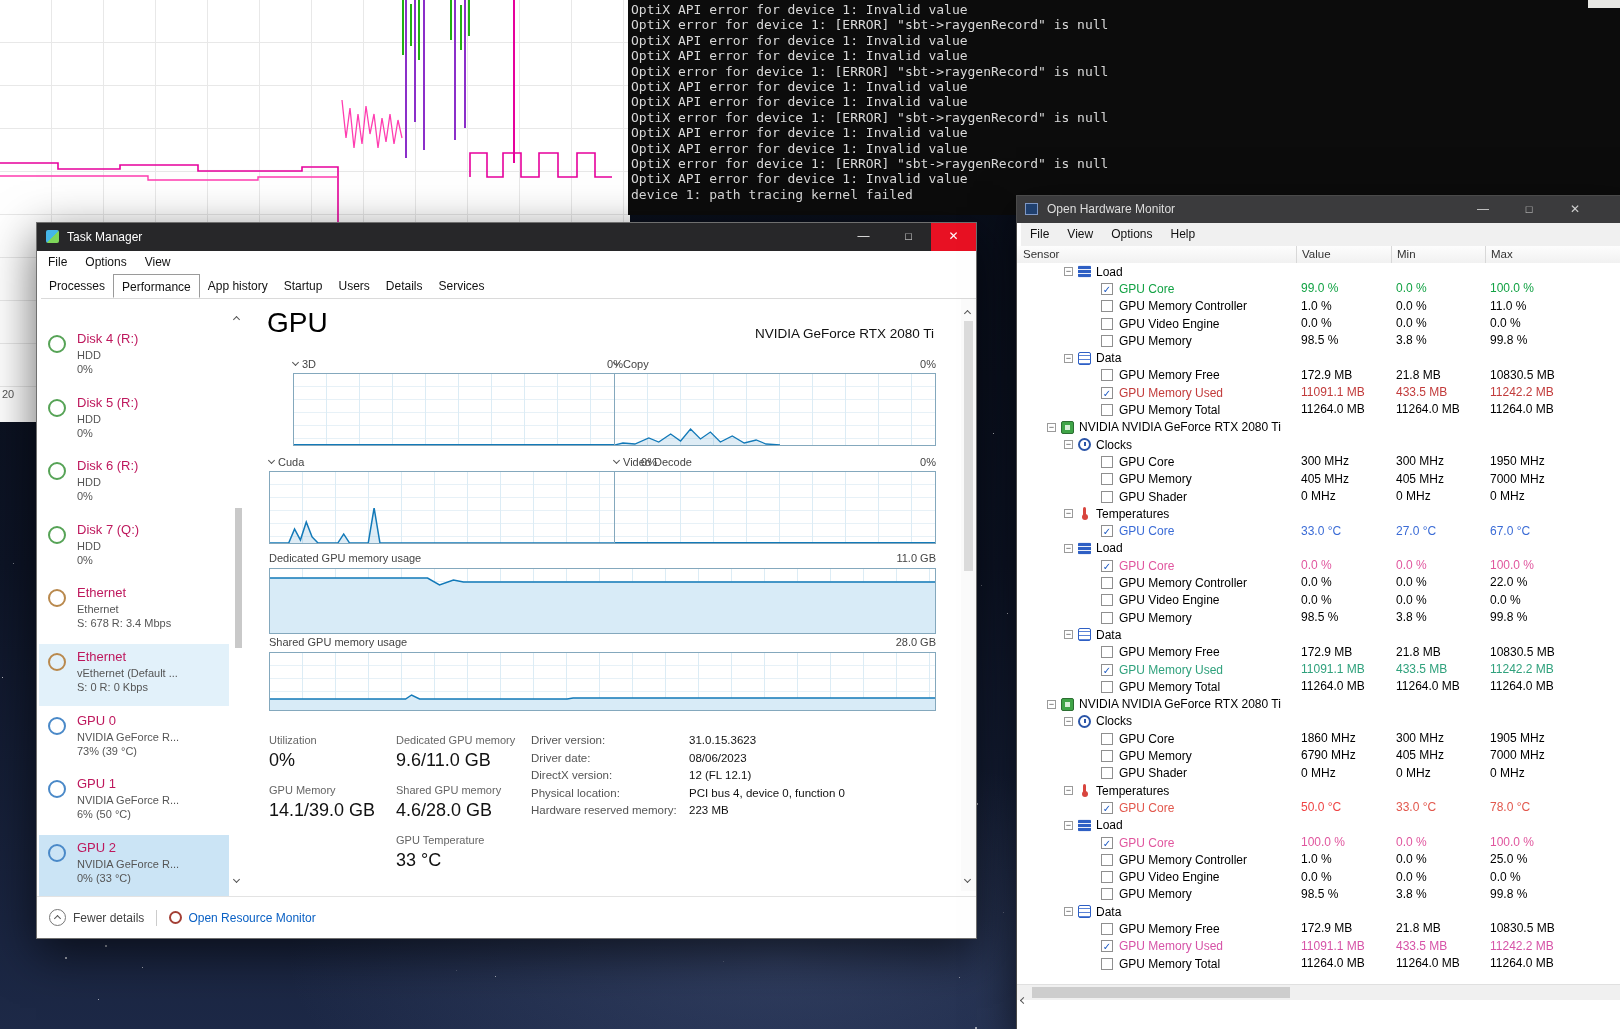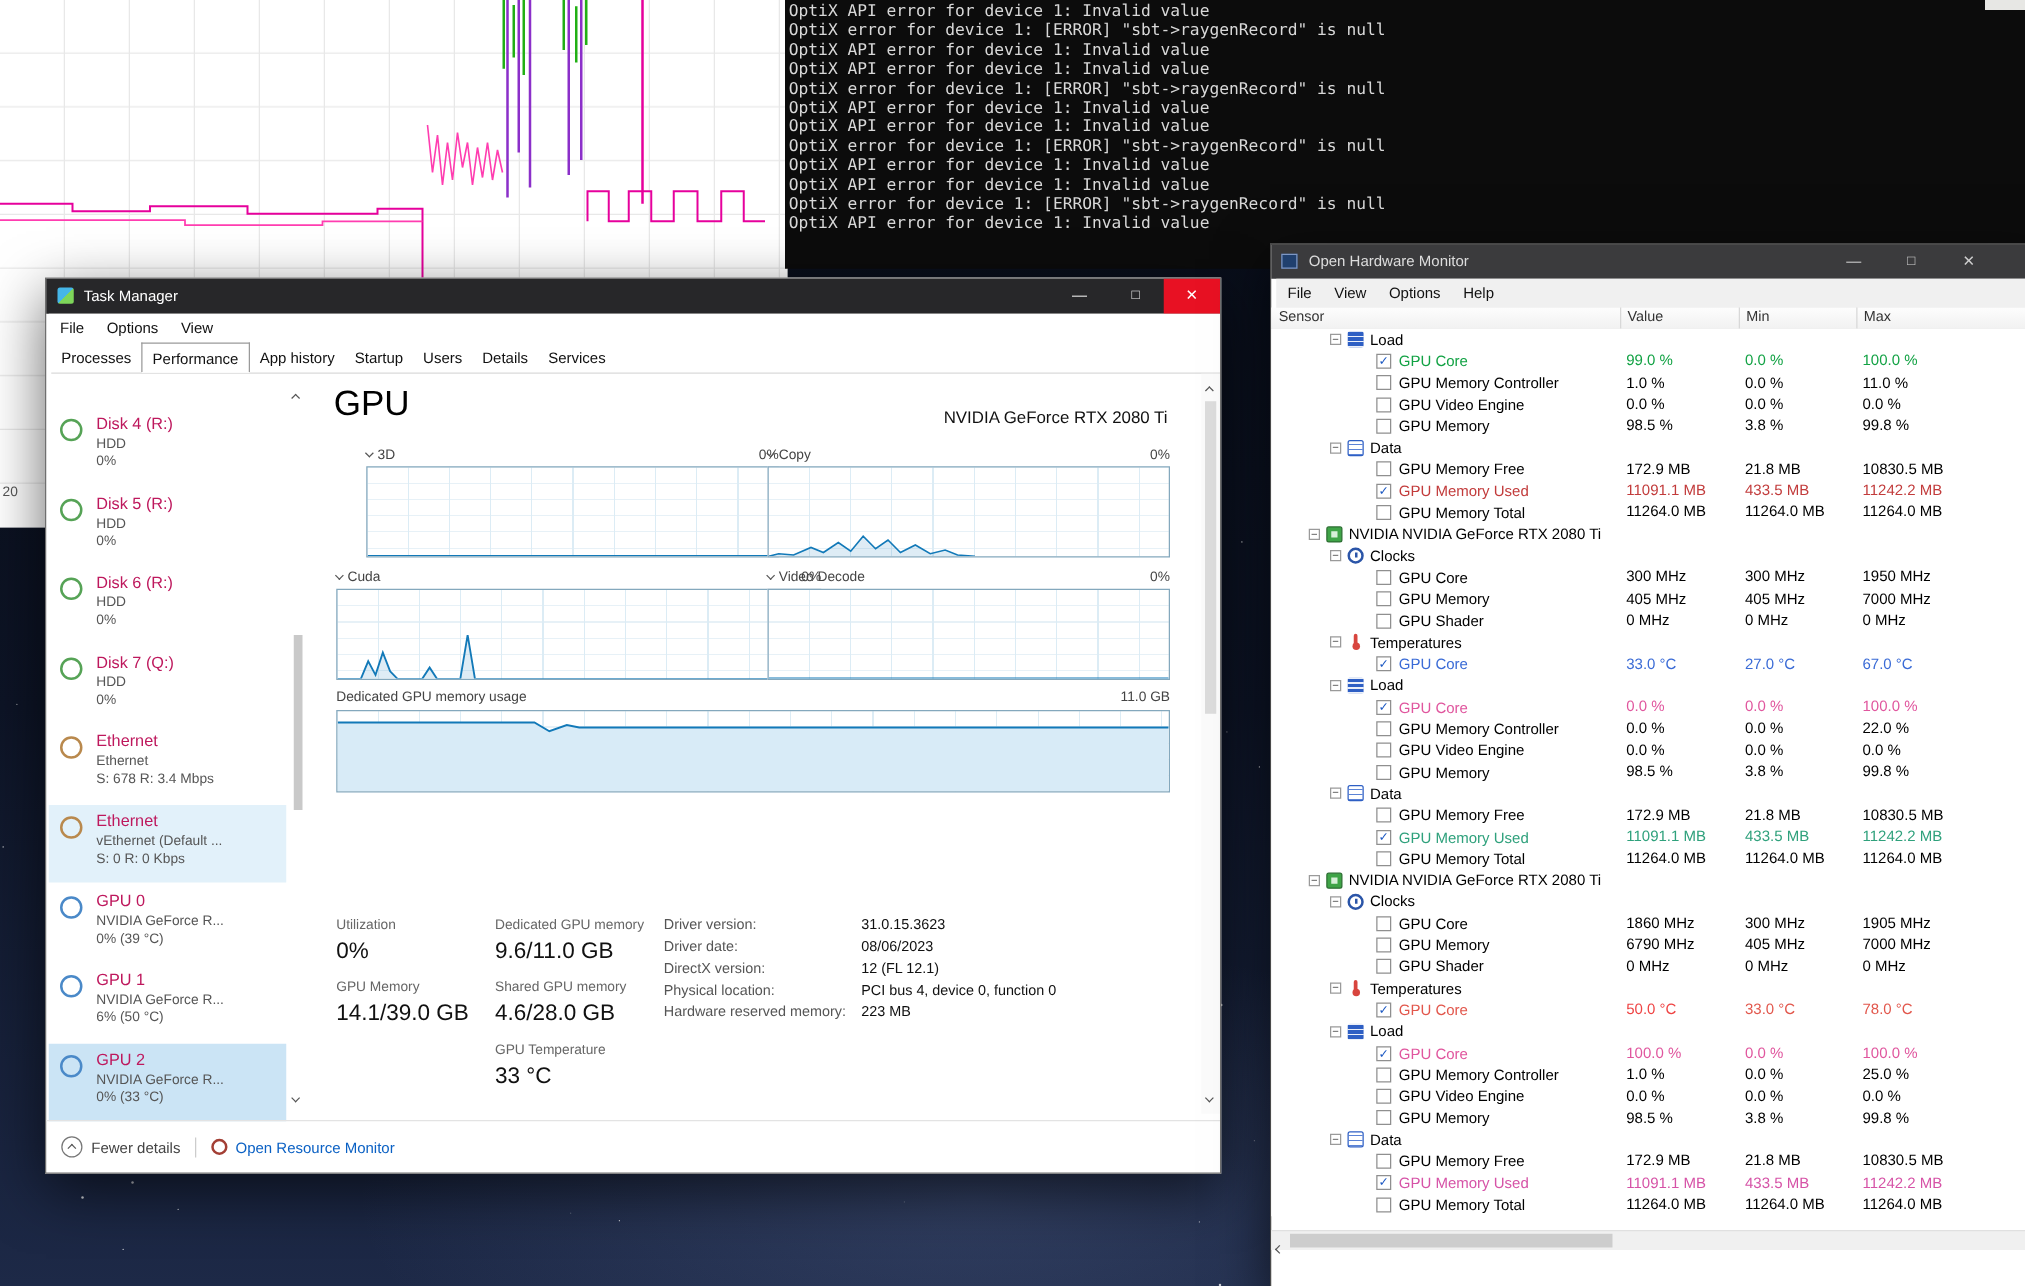--- a/index.html
+++ b/index.html
@@ -335,20 +335,21 @@
         <div class="tline">OptiX API error for device 1: Invalid value</div>
         <div class="tline">OptiX API error for device 1: Invalid value</div>
         <div class="tline">OptiX error for device 1: [ERROR] "sbt-&gt;raygenRecord" is null</div>
         <div class="tline">OptiX API error for device 1: Invalid value</div>
         <div class="tline">OptiX API error for device 1: Invalid value</div>
         <div class="tline">OptiX error for device 1: [ERROR] "sbt-&gt;raygenRecord" is null</div>
         <div class="tline">OptiX API error for device 1: Invalid value</div>
         <div class="tline">OptiX API error for device 1: Invalid value</div>
         <div class="tline">OptiX error for device 1: [ERROR] "sbt-&gt;raygenRecord" is null</div>
         <div class="tline">OptiX API error for device 1: Invalid value</div>
+        <div class="tline">device 1: path tracing kernel failed</div>
       </div>
   </div>
   <div class="term-corner"></div>
 
   <div class="tm">
     <div class="tm-titlebar">
       <span class="tm-appicon"></span>
       <span class="tm-title">Task Manager</span>
       <span class="cap min">—</span>
       <span class="cap max">□</span>
@@ -404,21 +405,21 @@
             <div class="t1">Ethernet</div>
             <div class="t2">vEthernet (Default ...</div>
             <div class="t3">S: 0 R: 0 Kbps</div>
           </div>
         </div>
         <div class="sbi normal" style="top: 409.6px;">
           <span class="ring" style="border-color: rgb(74, 137, 200);"></span>
           <div class="sbt">
             <div class="t1">GPU 0</div>
             <div class="t2">NVIDIA GeForce R...</div>
-            <div class="t3">0% (39 °C)</div>
+            <div class="t3">73% (39 °C)</div>
           </div>
         </div>
         <div class="sbi normal" style="top: 473.2px;">
           <span class="ring" style="border-color: rgb(74, 137, 200);"></span>
           <div class="sbt">
             <div class="t1">GPU 1</div>
             <div class="t2">NVIDIA GeForce R...</div>
             <div class="t3">6% (50 °C)</div>
           </div>
         </div>
@@ -500,20 +501,32 @@
         <span class="val">11.0 GB</span>
       </div>
       <div class="mem-box" style="height:64px;margin-top:2px;">
         <svg viewBox="0 0 667 64" preserveAspectRatio="none">
           <path d="M0,9 H158 L170,16 L184,11 L194,13 H667 V64 H0 Z" fill="#d8ebf7"></path>
           <path d="M0,9 H158 L170,16 L184,11 L194,13 H667" fill="none" stroke="#1279b8" stroke-width="1.5"></path>
         </svg>
       </div>
     </div>
 
+    <div class="tile" style="left:232px;top:413px;width:667px;">
+      <div class="mem-head">
+        <span>Shared GPU memory usage</span>
+        <span class="val">28.0 GB</span>
+      </div>
+      <div class="mem-box" style="height:57px;margin-top:2px;">
+        <svg viewBox="0 0 667 57" preserveAspectRatio="none">
+          <path d="M0,46 H136 L142,42 L150,46 H298 L304,45 H667 V57 H0 Z" fill="#d8ebf7"></path>
+          <path d="M0,46 H136 L142,42 L150,46 H298 L304,45 H667" fill="none" stroke="#1279b8" stroke-width="1.5"></path>
+        </svg>
+      </div>
+    </div>
 
     <div class="stat-big" style="left:232px;top:511px;">
       <div class="sb-label">Utilization</div>
       <div class="sb-value">0%</div>
     </div>
     <div class="stat-big" style="left:359px;top:511px;">
       <div class="sb-label">Dedicated GPU memory</div>
       <div class="sb-value">9.6/11.0 GB</div>
     </div>
     <div class="stat-big" style="left:232px;top:561px;">

